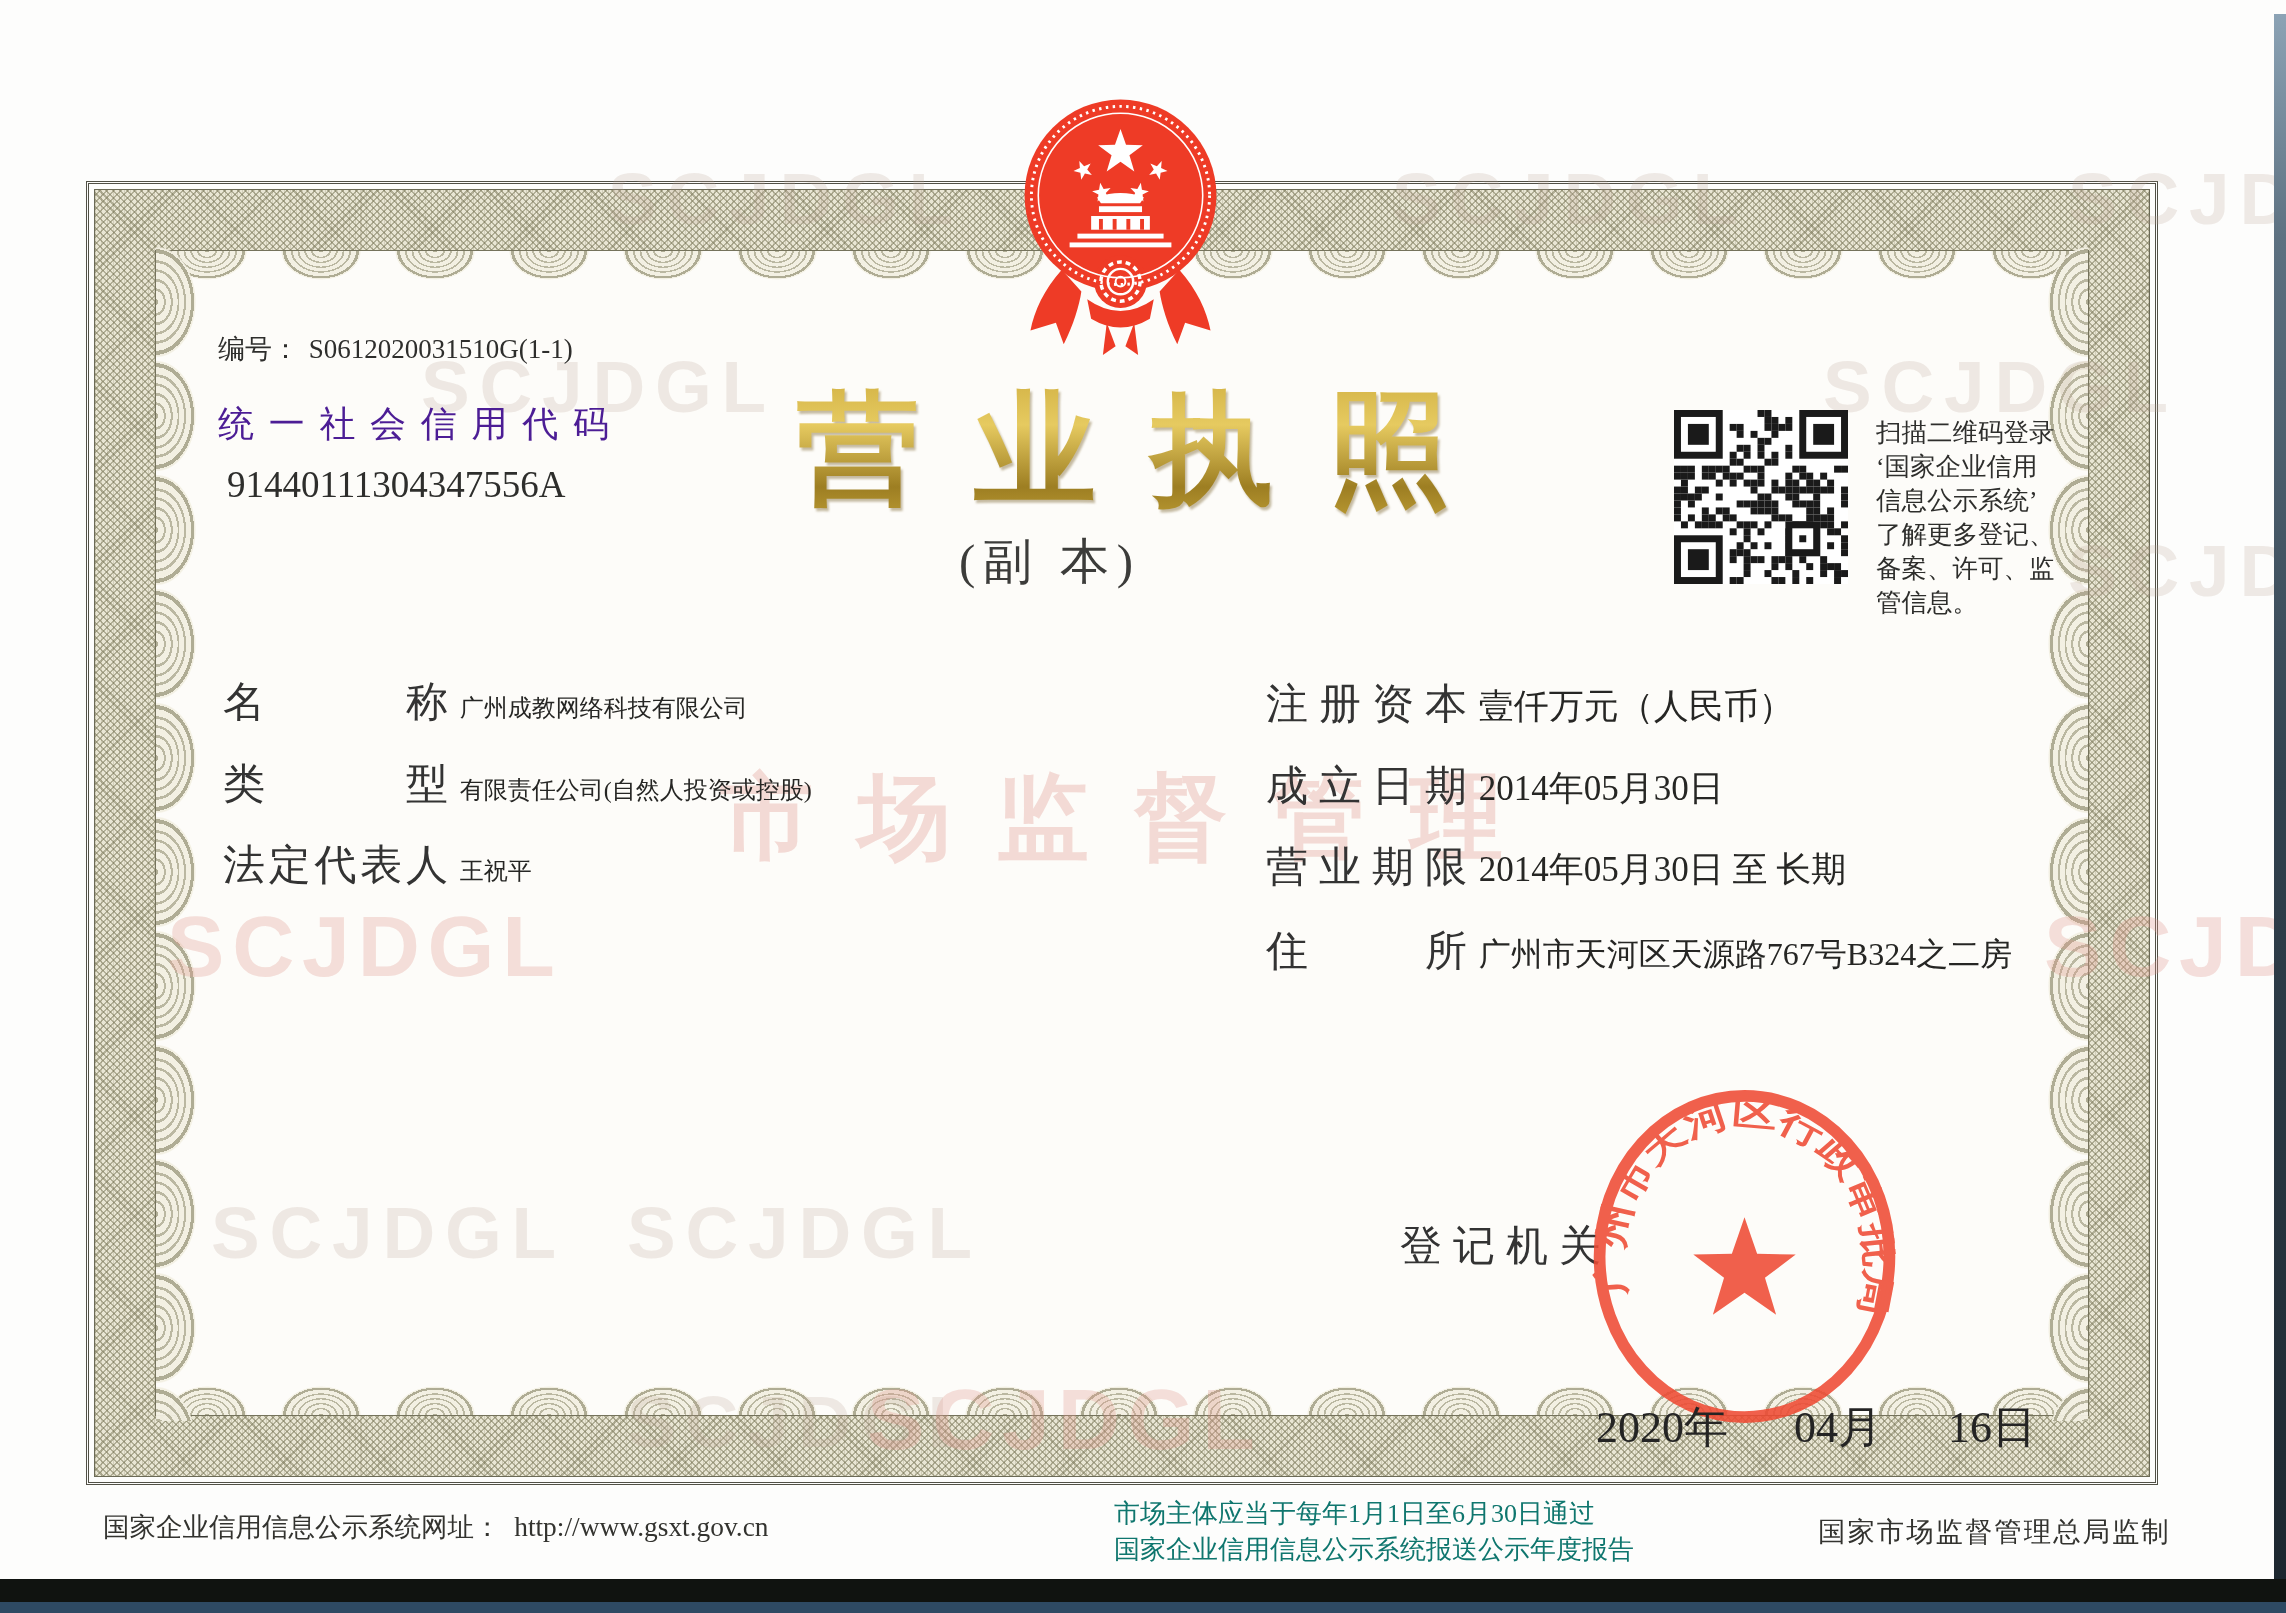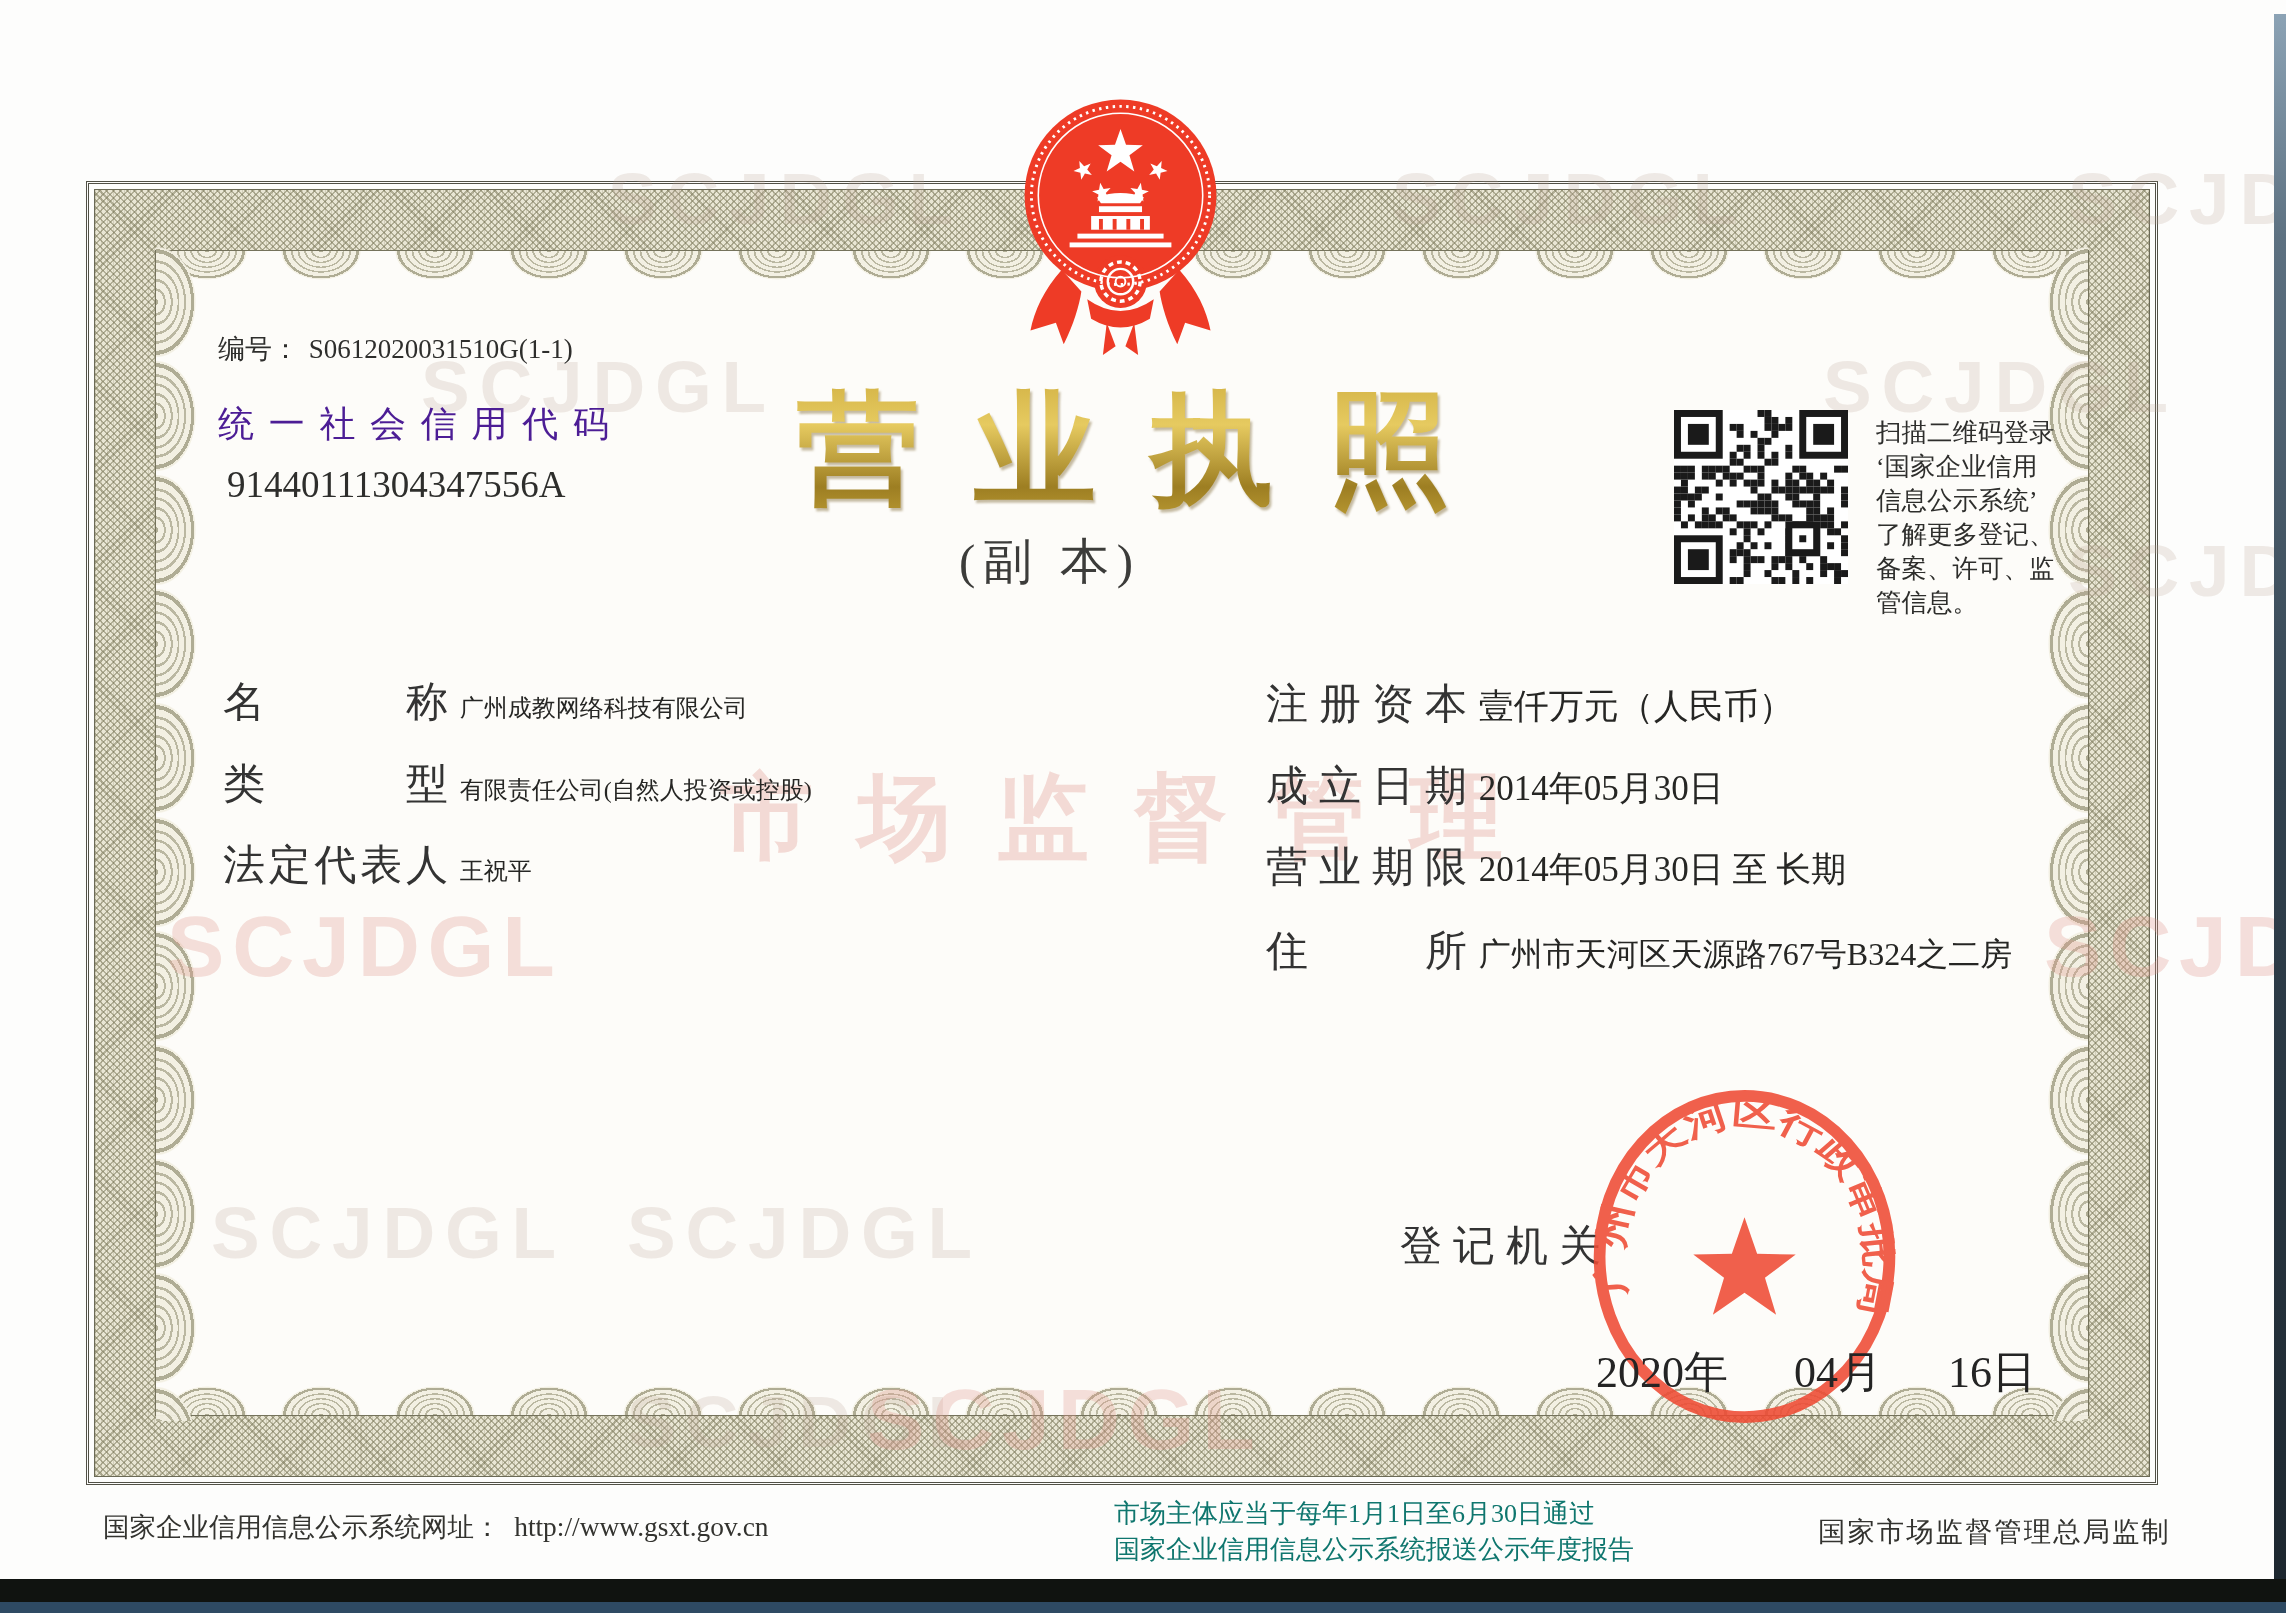--- a/index.html
+++ b/index.html
@@ -70,21 +70,21 @@
           text-align:justify;text-align-last:justify;flex:none;font-family:Liberation Mono, monospace;}
   .flabel-r{width:201px;}
   .fvalue{margin-left:11.8px;font-size:24px;color:#262624;}
   .fvalue.scope{font-size:29px;width:733px;line-height:1.42;text-align:justify;}
   .fvalue.rv{font-size:35px;white-space:nowrap;}
   .fvalue.rv2{font-size:32px;white-space:nowrap;}
 
   .registrar{left:1400px;top:1218px;z-index:3;}
   .registrar .flabel{width:201px;}
 
-  .date-row{left:1596px;top:1343px;z-index:5;font-size:44px;color:#242424;white-space:nowrap;}
+  .date-row{left:1596px;top:1398px;z-index:5;font-size:44px;color:#242424;white-space:nowrap;}
   .date-row span{margin-right:55px;}
   .date-row span:last-child{margin-right:0;}
 
   
   .stamp{left:1580px;top:1074px;z-index:4;}
 
   .emblem{left:1005px;top:78px;z-index:4;}
 
   
   .footer-left{left:103px;top:1509px;font-size:26.5px;color:#33332f;}

